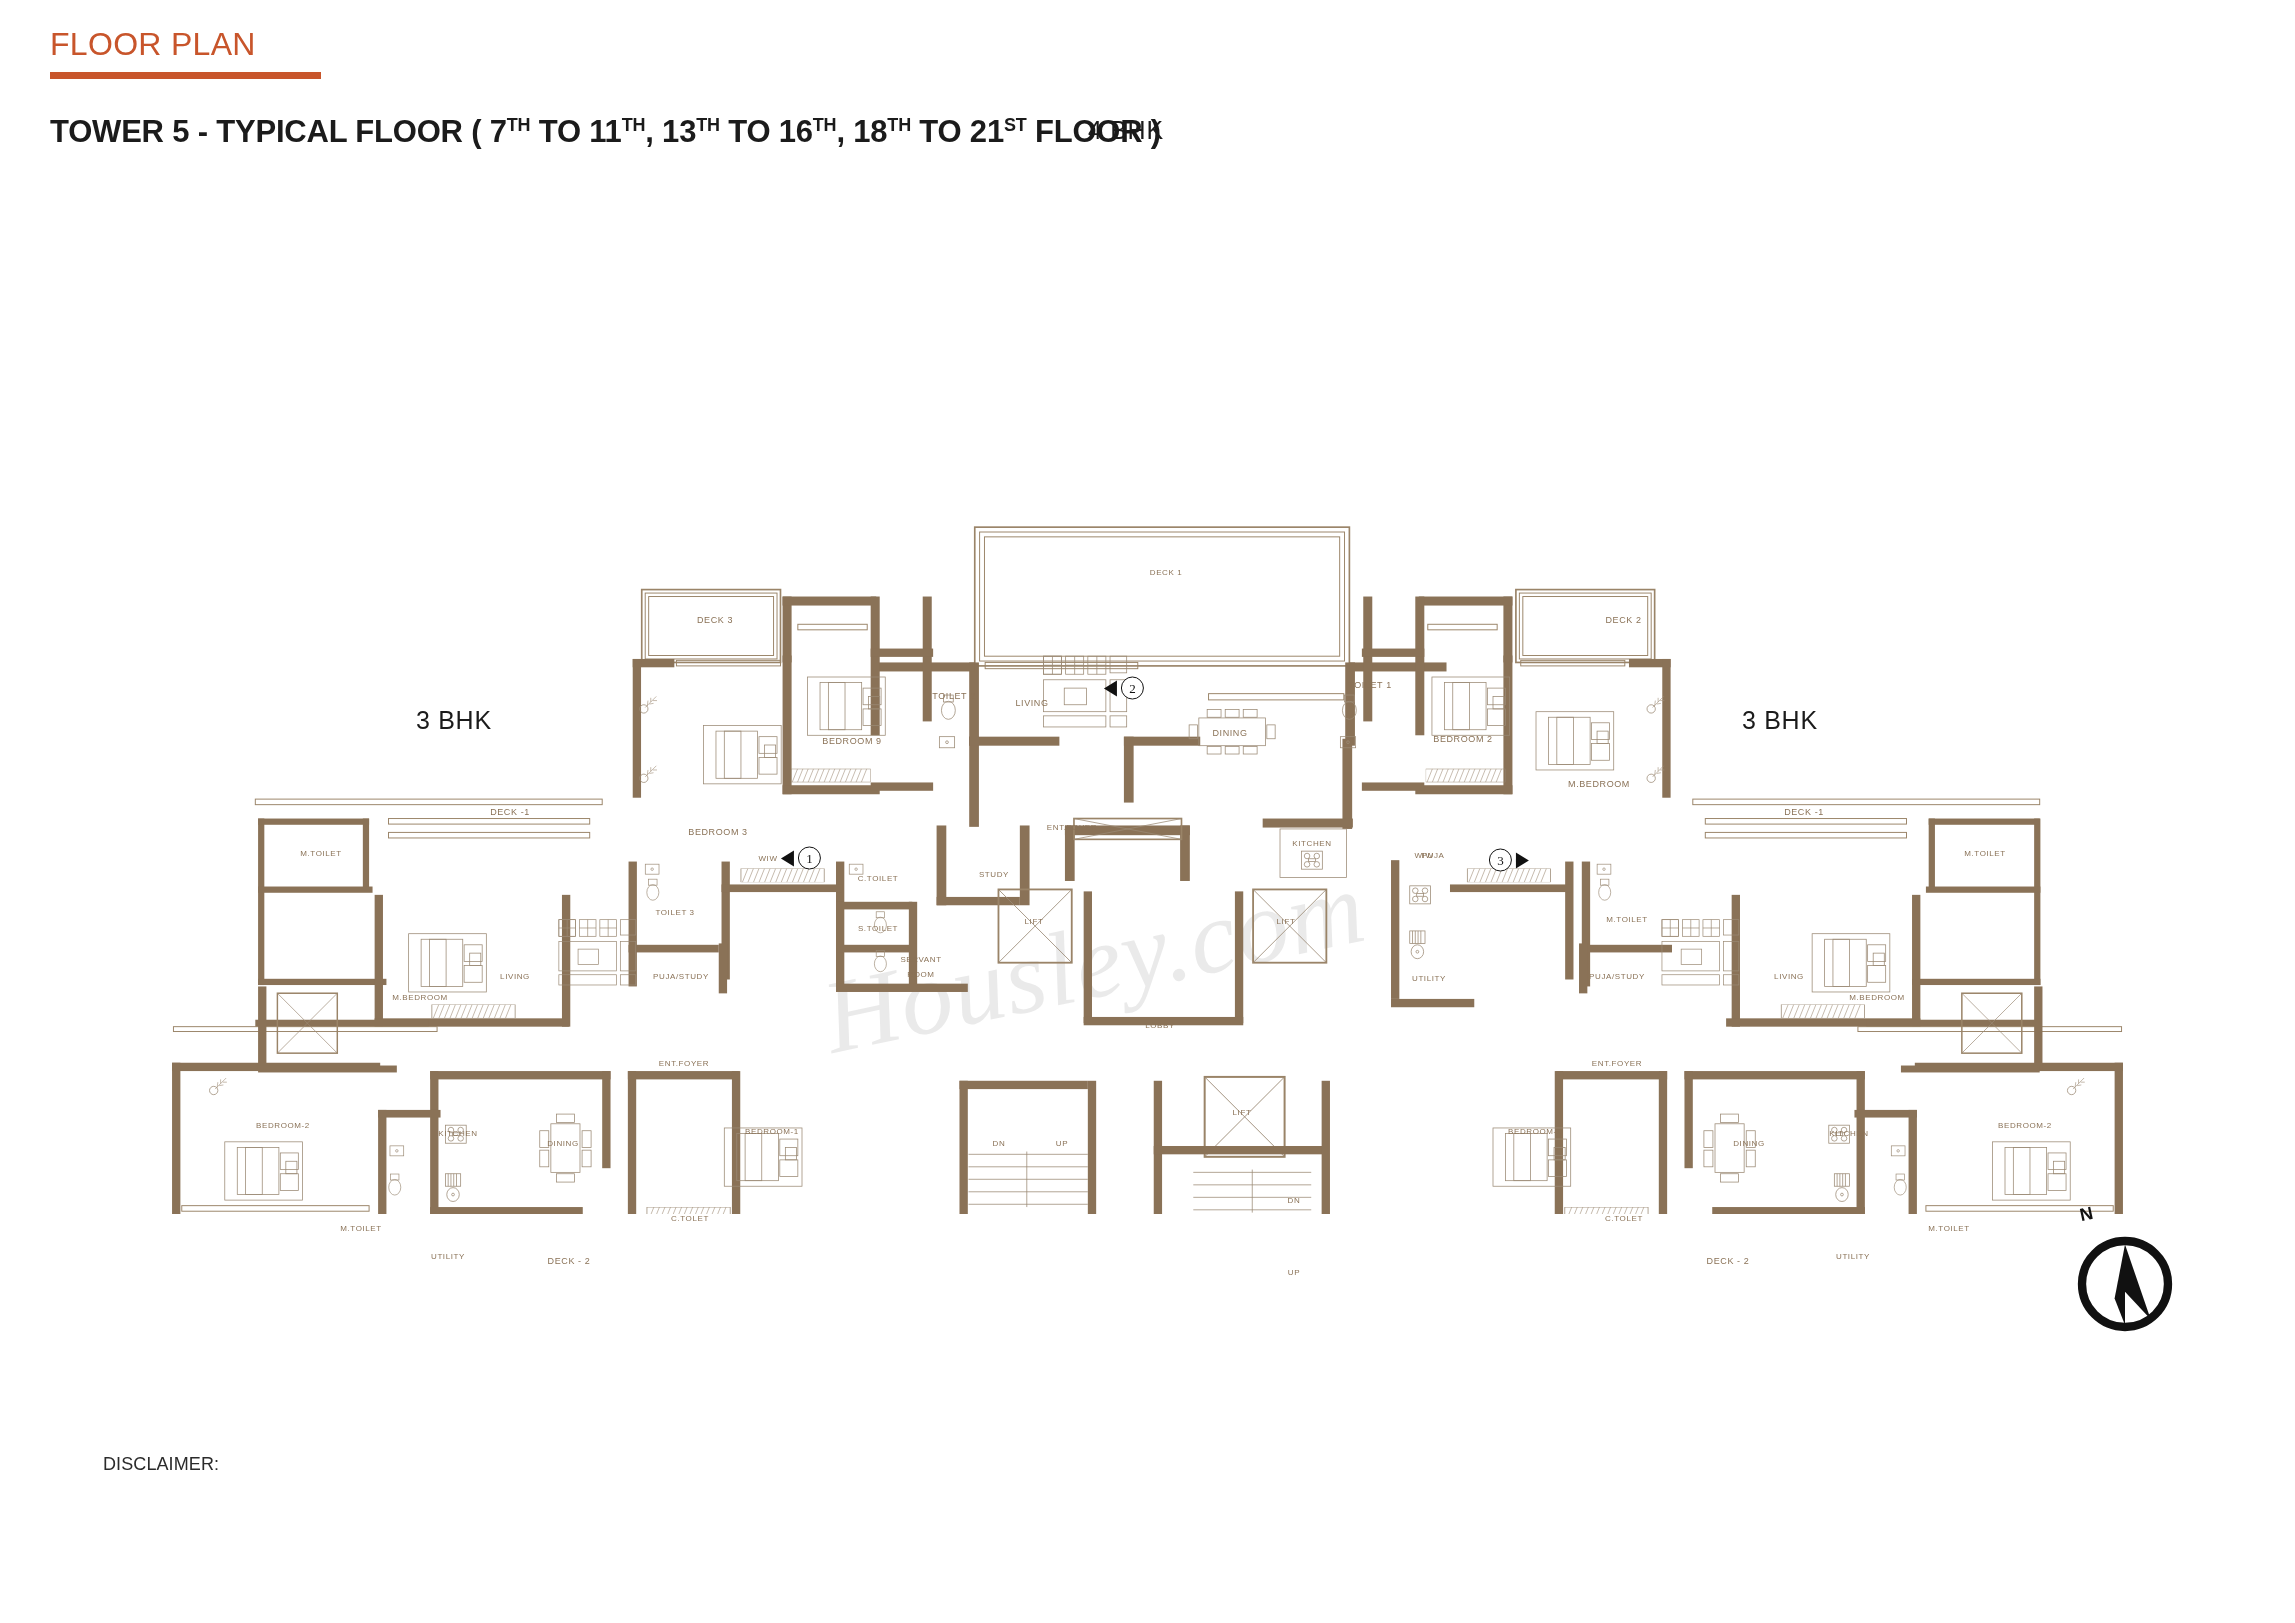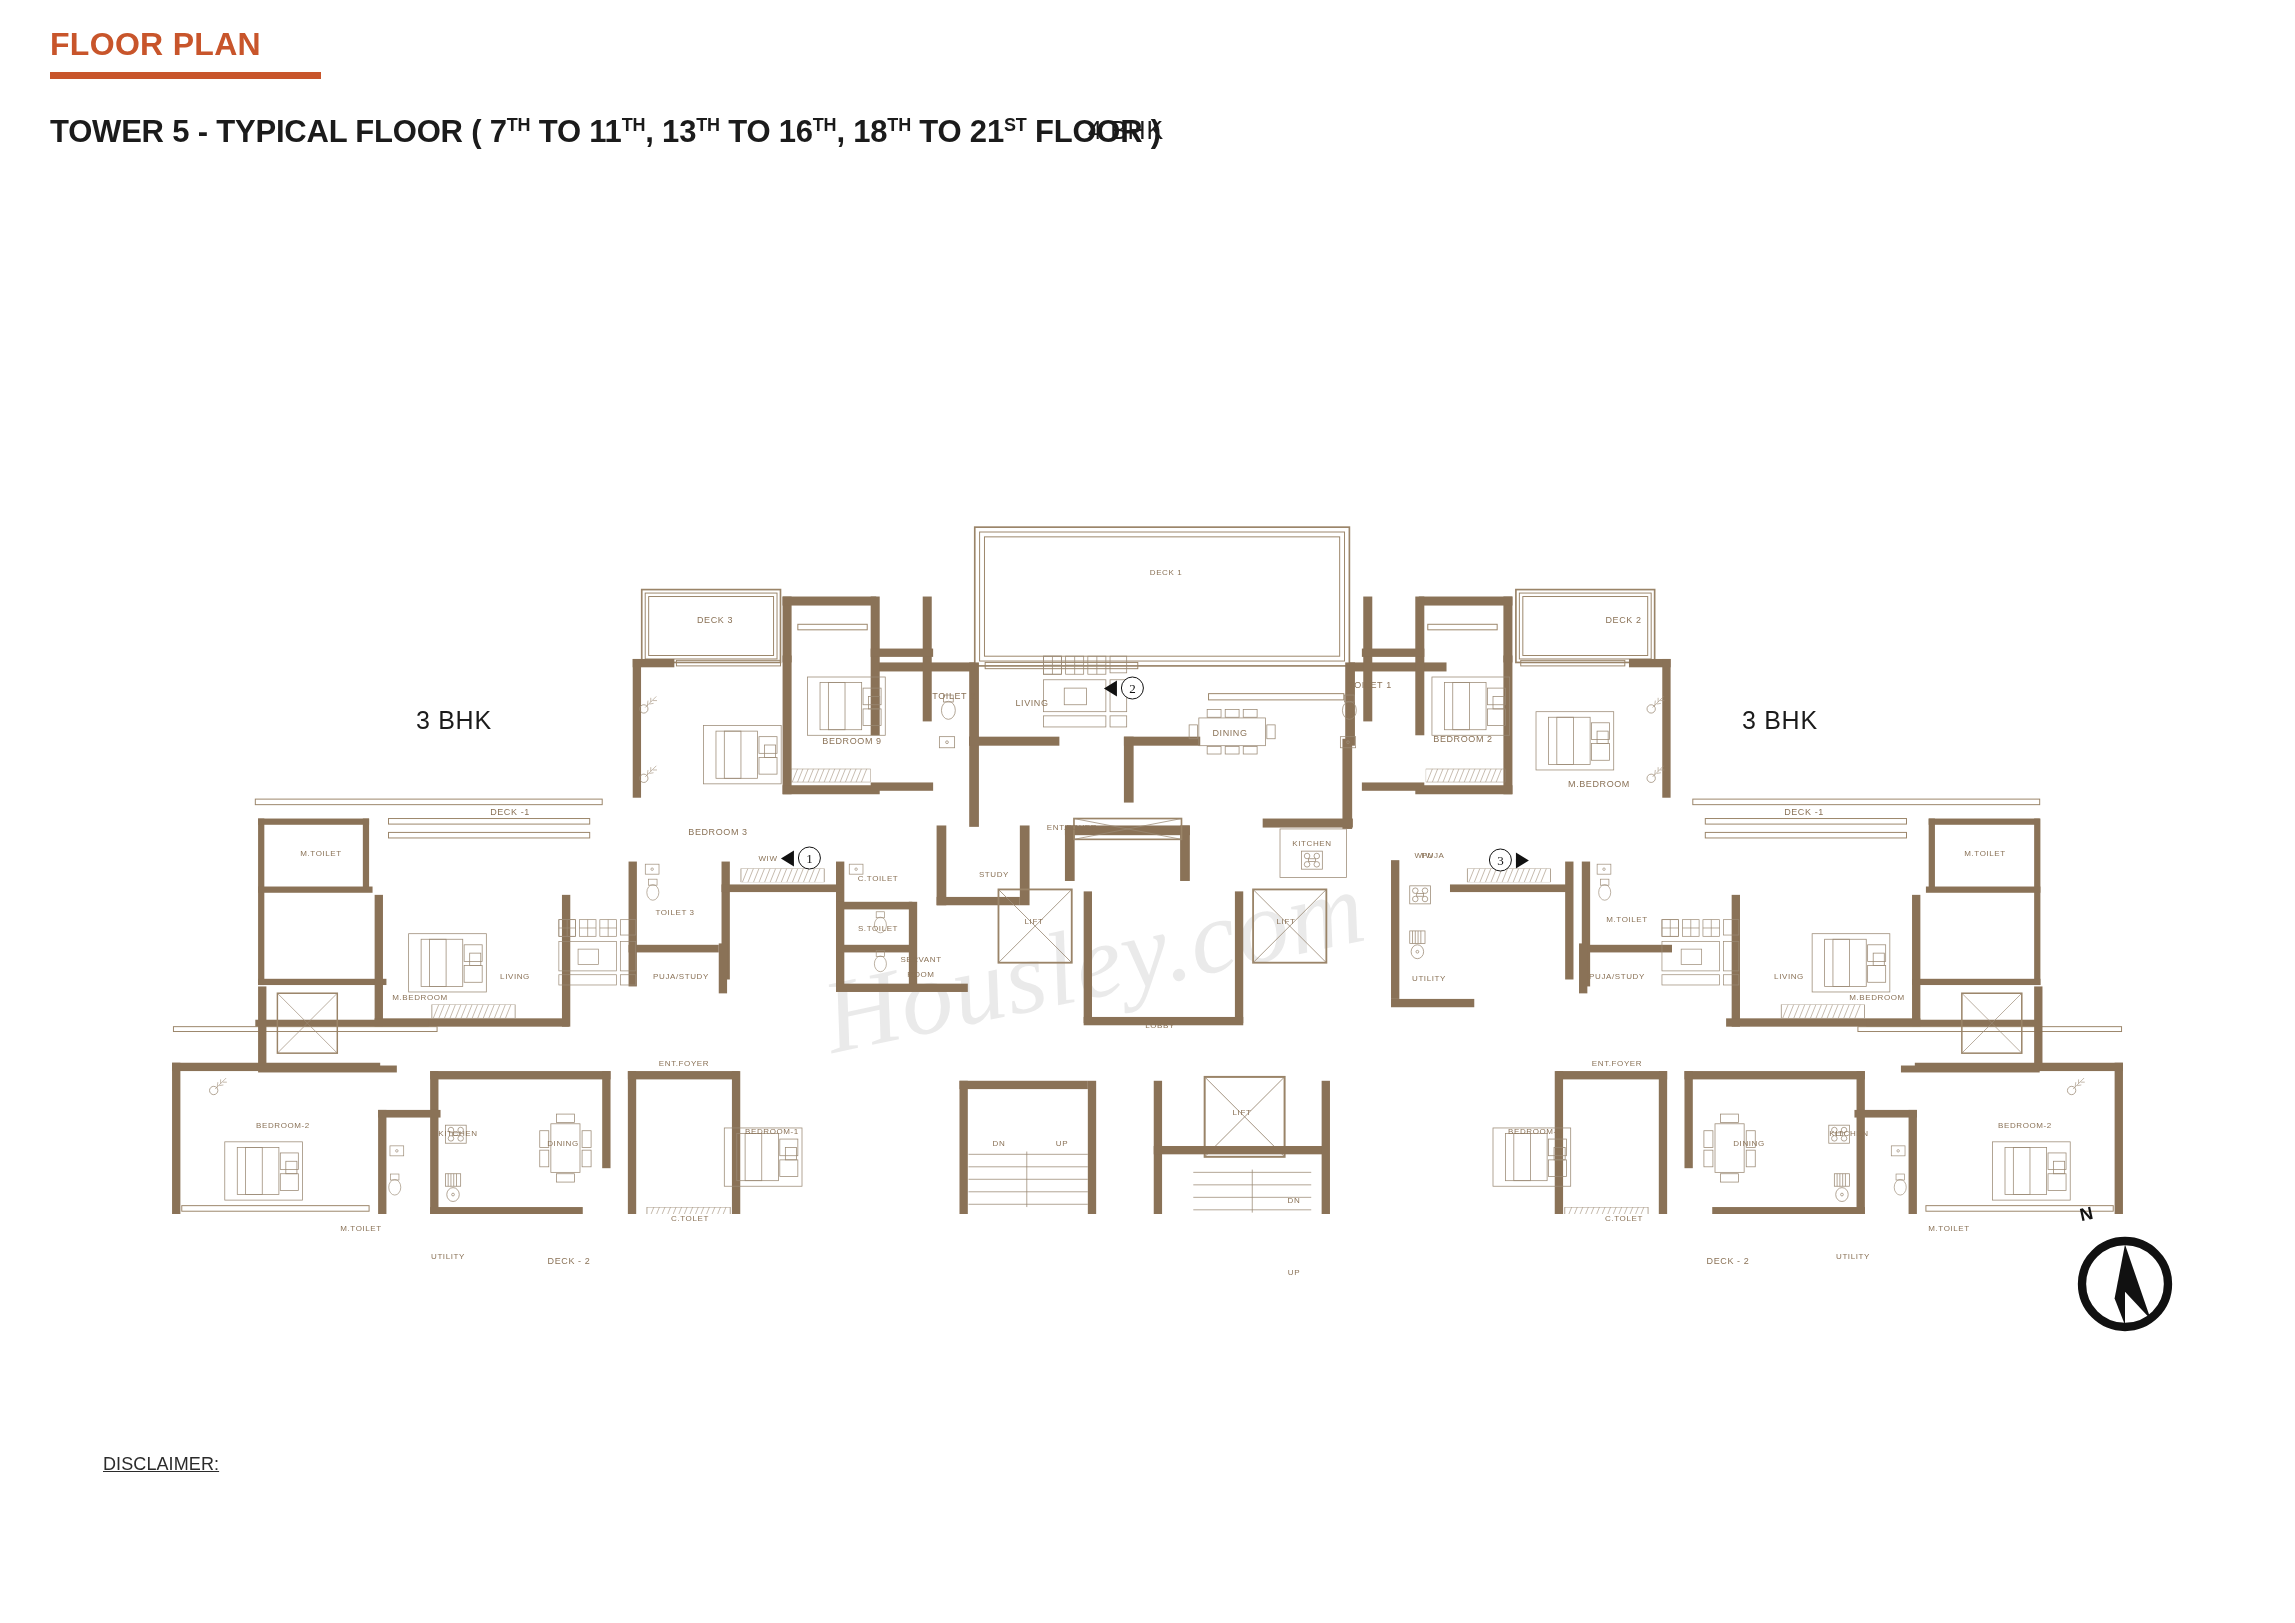--- a/index.html
+++ b/index.html
@@ -5,21 +5,21 @@
   html,body{margin:0;padding:0;background:#ffffff;}
   body{
     width:2295px;height:1623px;position:relative;overflow:hidden;
     font-family:"Liberation Sans",sans-serif;
     -webkit-font-smoothing:antialiased;
   }
 
   
   #header{position:absolute;left:50px;top:28px;}
   #floorplan-label{
-    font-size:32px;font-weight:bold;letter-spacing:0.3px;
+    font-size:32px;font-weight:normal;letter-spacing:0.3px;
     color:#C8552B;line-height:1;
   }
   #accent-rule{
     width:271px;height:7.6px;background:#C8552B;margin-top:11.8px;
   }
   #plan-title{
     position:absolute;left:50px;top:114px;
     font-size:31px;font-weight:bold;color:#1b1b1b;white-space:nowrap;
     letter-spacing:-0.2px;
   }
@@ -65,21 +65,21 @@
 
   
   #compass{position:absolute;left:2073px;top:1232px;width:104px;height:104px;}
   #compass-n{
     position:absolute;left:2080px;top:1204px;font-size:18px;font-weight:bold;
     color:#111;transform:rotate(-12deg);font-family:"Liberation Sans",sans-serif;
   }
 
   
   #disclaimer{position:absolute;left:103px;top:1454px;width:2096px;}
-  #disclaimer .dtitle{font-size:18px;color:#2b2b2b;margin-bottom:16.7px;letter-spacing:0.1px;text-decoration:underline;}
+  #disclaimer .dtitle{font-size:18px;color:#2b2b2b;margin-bottom:16.7px;letter-spacing:0.1px;}
   #disclaimer .dbody{font-size:18px;color:#2b2b2b;line-height:1.75;letter-spacing:0.1px;}
 </style>
 </head>
 <body>
 
 <div id="header">
   <div id="floorplan-label">FLOOR PLAN</div>
   <div id="accent-rule"></div>
 </div>
 <div id="plan-title">TOWER 5 - TYPICAL FLOOR  ( 7<sup>TH</sup> TO 11<sup>TH</sup>, 13<sup>TH</sup> TO 16<sup>TH</sup>, 18<sup>TH</sup> TO 21<sup>ST</sup> FLOOR )</div>

